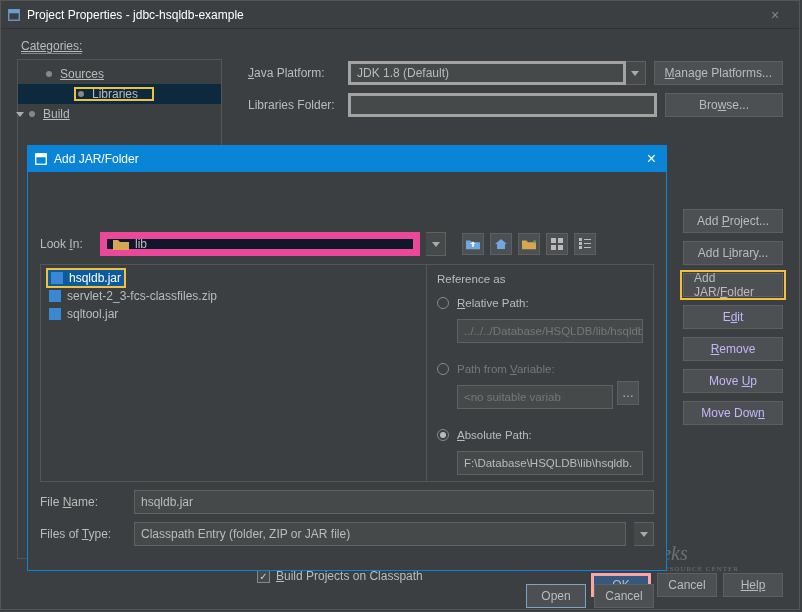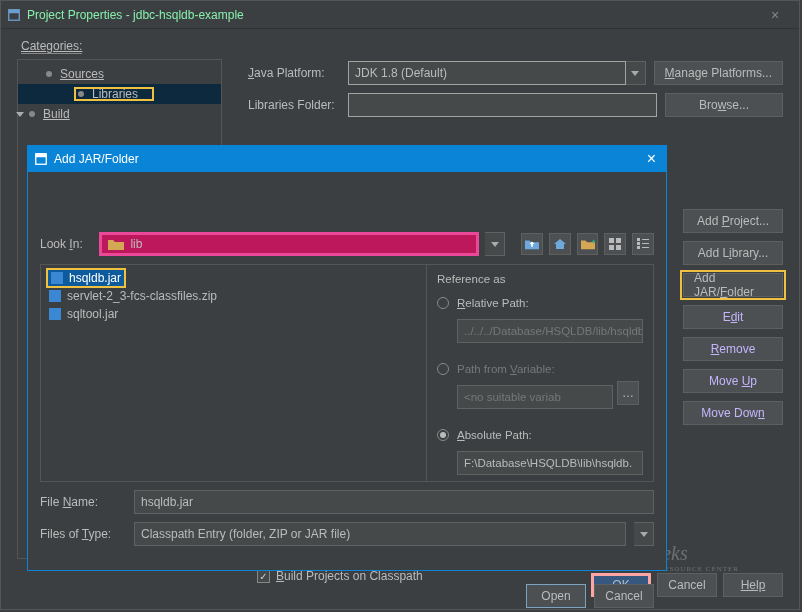--- a/index.html
+++ b/index.html
@@ -1,50 +1,50 @@
 <!DOCTYPE html>
 <html><head>
 <meta charset="utf-8">
 <style>
   *{box-sizing:border-box;margin:0;padding:0;}
   body{font-family:"Segoe UI",Tahoma,sans-serif;font-size:12px;background:#3c3f41;color:#bbbbbb;width:802px;height:612px;overflow:hidden;position:relative;}
   .window{width:800px;height:610px;border:1px solid #555;position:relative;background:#3c3f41;}
   .titlebar{height:28px;display:flex;align-items:center;padding:0 6px;background:#3c3f41;border-bottom:1px solid #323232;}
   .app-icon{width:14px;height:14px;margin-right:6px;}
-  .title{flex:1;color:#86efac;}
+  .title{flex:1;color:#ffffff;}
   .close-x{width:36px;text-align:center;color:#888;font-size:14px;}
   .content{position:relative;height:calc(100% - 28px);}
   .cat-label{position:absolute;left:20px;top:10px;}
   .cat-label span{border-bottom:1px solid #888;}
   .tree{position:absolute;left:16px;top:30px;width:205px;height:500px;border:1px solid #555;background:#3c3f41;padding-top:4px;}
   .tree-item{height:20px;display:flex;align-items:center;padding-left:28px;color:#bbb;text-decoration:underline;}
   .tree-sel{background:#0d293e;}
   .tree-hi{outline:2px solid #f0c040;outline-offset:-2px;width:80px;margin-left:28px;padding-left:0;}
   .tree .bullet{width:6px;height:6px;border-radius:50%;background:#888;margin-right:8px;flex:none;}
   .tree .caret{width:0;height:0;border-left:4px solid transparent;border-right:4px solid transparent;border-top:5px solid #aaa;margin-left:-16px;margin-right:5px;}
   .form-right{position:absolute;left:247px;top:30px;right:16px;}
   .row{display:flex;align-items:center;height:28px;margin-bottom:4px;}
   .lbl{width:100px;}
   .u{text-decoration:underline;}
-  .combo{flex:1;height:24px;background:#45494a;border:1px solid #a3a3a3;display:flex;align-items:center;padding:0 6px;color:#bbb;}
+  .combo{flex:1;height:24px;background:#45494a;border:3px solid #a3a3a3;display:flex;align-items:center;padding:0 6px;color:#bbb;}
   .combo-btn{width:20px;height:24px;background:#45494a;border:1px solid #616161;border-left:none;display:flex;align-items:center;justify-content:center;}
   .tri-dn{width:0;height:0;border-left:4px solid transparent;border-right:4px solid transparent;border-top:5px solid #aaa;}
   .btn{height:24px;padding:0 10px;background:#4c5052;border:1px solid #5e6060;color:#bbb;display:flex;align-items:center;justify-content:center;min-width:96px;}
   .btn-dis{color:#c4b5fd;}
   .btn-hi{outline:2px solid #f0c040;outline-offset:1px;}
   .ok-btn{background:#365880;border:3px solid #fca5a5;}
 
   .side-btns{position:absolute;right:16px;top:180px;display:flex;flex-direction:column;gap:8px;width:100px;}
 
   .modal{position:absolute;left:26px;top:116px;width:640px;height:426px;border:1px solid #0a84d6;background:#3c3f41;z-index:10;}
   .mtitle{height:26px;background:#0a84d6;display:flex;align-items:center;padding:0 6px;color:#fff;}
   .mtitle .ttxt{flex:1;font-weight:500;}
   .mbody{position:relative;padding:12px;height:calc(100% - 26px);margin-top:48px;}
   .lookrow{display:flex;align-items:center;gap:6px;margin-bottom:8px;}
-  .lookcombo{flex:none;width:380px;height:24px;background:#be185d;border:3px solid #ec4899;display:flex;align-items:center;}
+  .lookcombo{flex:none;width:320px;height:24px;background:#0f172a;border:7px solid #ec4899;display:flex;align-items:center;}
   .lookcombo .fld{width:16px;height:12px;margin:0 6px;}
   .ico{width:22px;height:22px;border:1px solid #5e6060;background:#4c5052;display:flex;align-items:center;justify-content:center;font-size:12px;}
   .filepane{border:1px solid #555;height:218px;display:flex;}
   .flist{width:390px;padding:4px 0;}
   .fitem{height:18px;display:flex;align-items:center;padding-left:8px;gap:6px;}
   .fitem-sel{background:#0d5a9c;color:#fff;}
   .fhi{outline:2px solid #f0c040;outline-offset:-1px;width:78px;margin-left:6px;padding-left:4px;}
   .fi-ico{width:12px;height:12px;background:#3a88d4;}
   .refpanel{flex:1;border-left:1px solid #555;padding:8px 10px;color:#bbb;font-size:11.5px;}
   .radio-row{display:flex;align-items:center;gap:8px;height:24px;margin-top:6px;}

